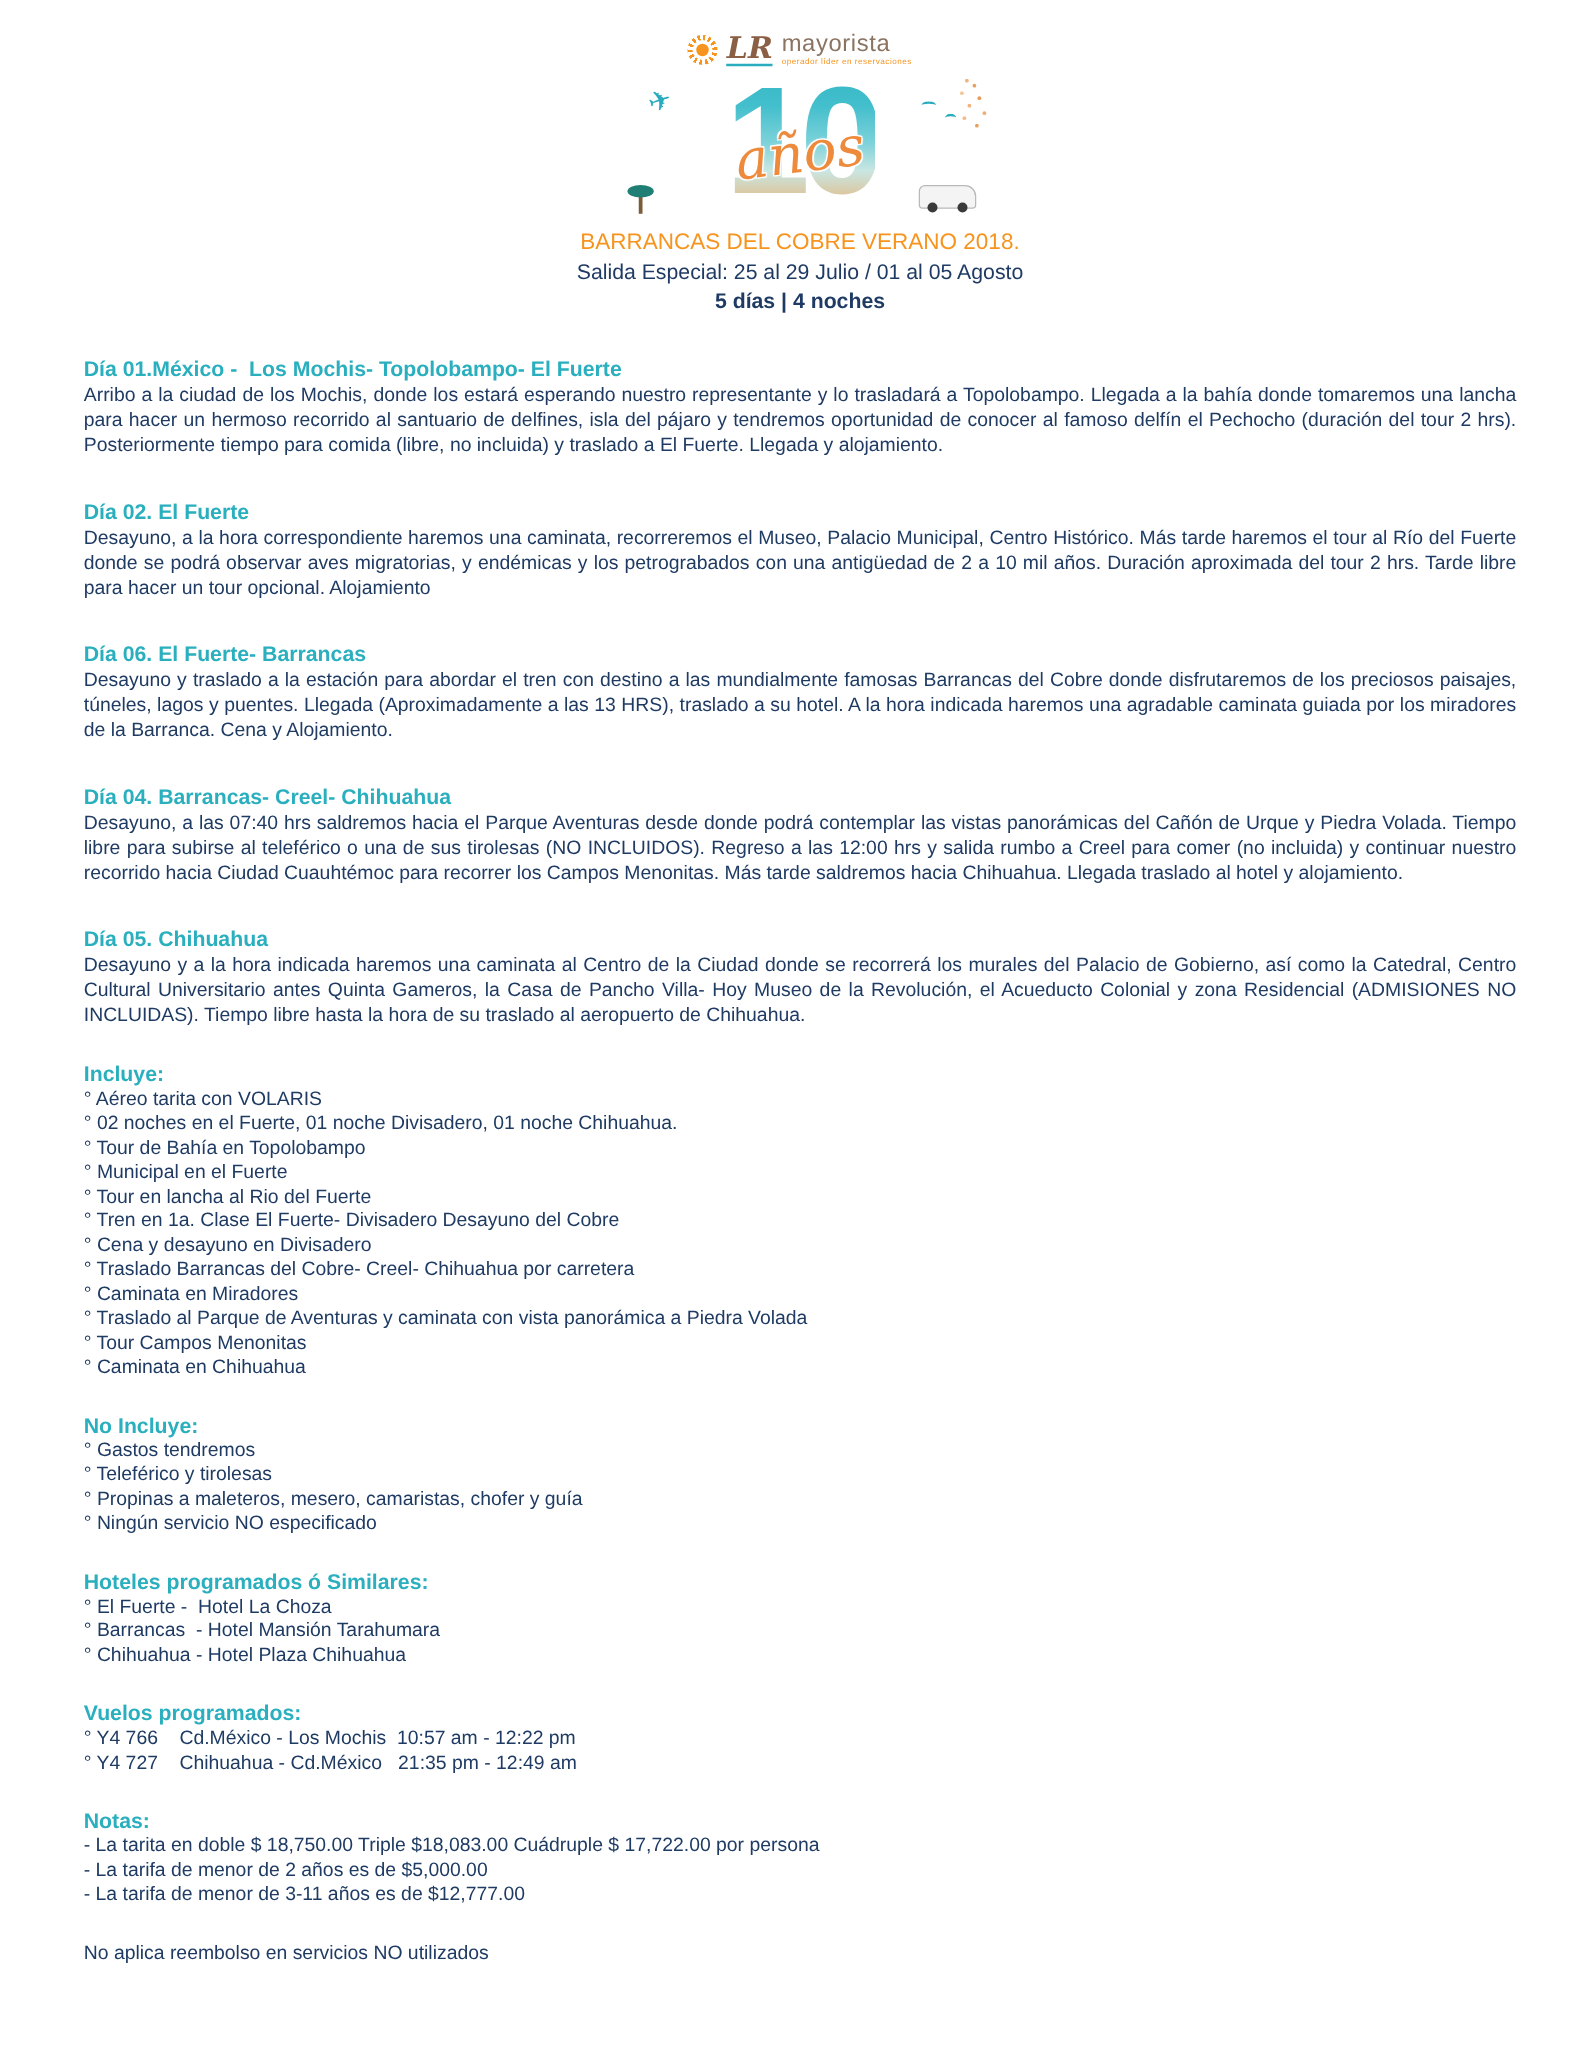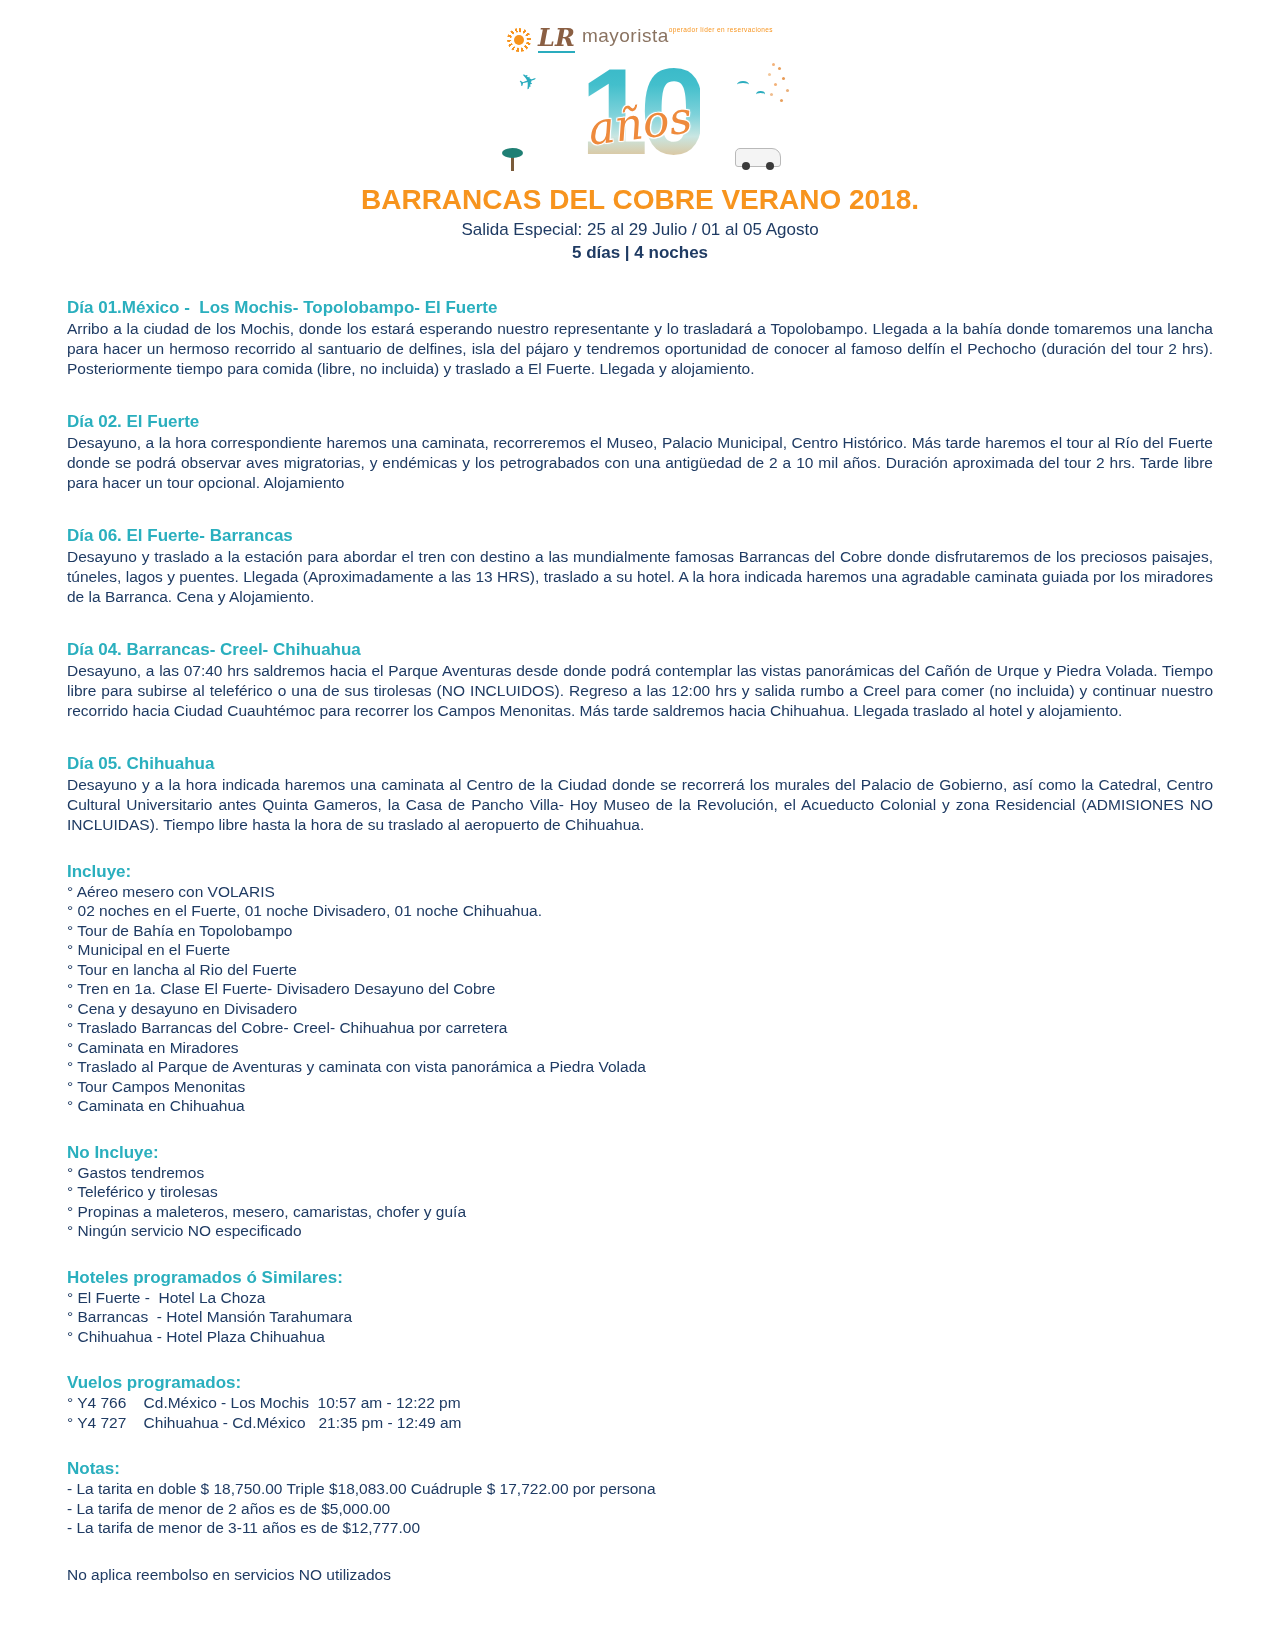--- a/index.html
+++ b/index.html
@@ -20,21 +20,21 @@
     width: 24px; height: 24px; border-radius: 50%; position: relative; margin-top: 2px;
     background: repeating-conic-gradient(#F7941E 0deg 12deg, transparent 12deg 26deg);
   }
   .sun::after { content: ""; position: absolute; inset: 4px; border-radius: 50%; background: #fff; }
   .sun::before { content: ""; position: absolute; inset: 7px; border-radius: 50%; background: #F7941E; z-index: 1; }
   .lr {
     font-family: "DejaVu Serif", serif; font-style: italic; font-weight: bold;
     font-size: 24px; color: #8a5f43; line-height: 1;
     border-bottom: 2px solid #2AACBE; padding-bottom: 1px;
   }
-  .brand-col { display: flex; }
+  .brand-col { display: flex; flex-direction: column; }
   .brand { font-size: 19px; color: #8a7361; letter-spacing: 0.5px; line-height: 1.05; }
   .tagline { font-size: 6.5px; color: #F7941E; letter-spacing: 0.4px; }
 
   .ten-wrap { position: relative; width: 190px; height: 118px; margin-top: 2px; text-align: center; }
   .ten {
     font-size: 122px; font-weight: 800; letter-spacing: -8px; line-height: 0.95;
     background: linear-gradient(180deg, #2fb3c4 0%, #43bfcc 30%, #7ed2da 52%, #c9e6e2 68%, #dbc8a2 82%, #c7ad85 100%);
     -webkit-background-clip: text; background-clip: text; color: transparent;
   }
   .anos {
@@ -65,21 +65,21 @@
   .palm {
     position: absolute; left: -34px; bottom: 2px; width: 3px; height: 15px; background: #7a5b3a;
   }
   .palm::before {
     content: ""; position: absolute; left: -9px; top: -8px; width: 21px; height: 10px;
     border-radius: 50%; background: #1f7f74;
   }
 
   
   .header { text-align: center; margin-bottom: 34px; }
-  .main-title { color: #F7941E; font-size: 28px; font-weight: bold; line-height: 1.2; }
+  .main-title { color: #F7941E; font-size: 18px; font-weight: normal; line-height: 1.2; }
   .subtitle { color: #1F3B63; font-size: 17px; margin-top: 3px; }
   .duration { color: #1F3B63; font-size: 17px; font-weight: bold; margin-top: 3px; white-space: pre-wrap; }
 
   
   .content { width: 1146px; }
   .sec-h { color: #2AAFBE; font-size: 17px; font-weight: bold; line-height: 21px; white-space: pre-wrap; }
   .day { margin-bottom: 16px; margin-top: 32px; }
   .day-body {
     font-size: 15.5px; line-height: 20px; margin: 1px 0 0 0;
     text-align: justify; color: #1F3B63;
@@ -138,21 +138,21 @@
       <div class="sec-h">Día 04. Barrancas- Creel- Chihuahua</div>
       <p class="day-body">Desayuno, a las 07:40 hrs saldremos hacia el Parque Aventuras desde donde podrá contemplar las vistas panorámicas del Cañón de Urque y Piedra Volada. Tiempo libre para subirse al teleférico o una de sus tirolesas (NO INCLUIDOS). Regreso a las 12:00 hrs y salida rumbo a Creel para comer (no incluida) y continuar nuestro recorrido hacia Ciudad Cuauhtémoc para recorrer los Campos Menonitas. Más tarde saldremos hacia Chihuahua. Llegada traslado al hotel y alojamiento.</p>
     </div>
     <div class="day">
       <div class="sec-h">Día 05. Chihuahua</div>
       <p class="day-body">Desayuno y a la hora indicada haremos una caminata al Centro de la Ciudad donde se recorrerá los murales del Palacio de Gobierno, así como la Catedral, Centro Cultural Universitario antes Quinta Gameros, la Casa de Pancho Villa- Hoy Museo de la Revolución, el Acueducto Colonial y zona Residencial (ADMISIONES NO INCLUIDAS). Tiempo libre hasta la hora de su traslado al aeropuerto de Chihuahua.</p>
     </div>
 
     <div class="list-sec">
       <div class="sec-h">Incluye:</div>
-      <div class="li">° Aéreo mesero con VOLARIS</div>
+      <div class="li">° Aéreo tarita con VOLARIS</div>
       <div class="li">° 02 noches en el Fuerte, 01 noche Divisadero, 01 noche Chihuahua.</div>
       <div class="li">° Tour de Bahía en Topolobampo</div>
       <div class="li">° Municipal en el Fuerte</div>
       <div class="li">° Tour en lancha al Rio del Fuerte</div>
       <div class="li">° Tren en 1a. Clase El Fuerte- Divisadero Desayuno del Cobre</div>
       <div class="li">° Cena y desayuno en Divisadero</div>
       <div class="li">° Traslado Barrancas del Cobre- Creel- Chihuahua por carretera</div>
       <div class="li">° Caminata en Miradores</div>
       <div class="li">° Traslado al Parque de Aventuras y caminata con vista panorámica a Piedra Volada</div>
       <div class="li">° Tour Campos Menonitas</div>

